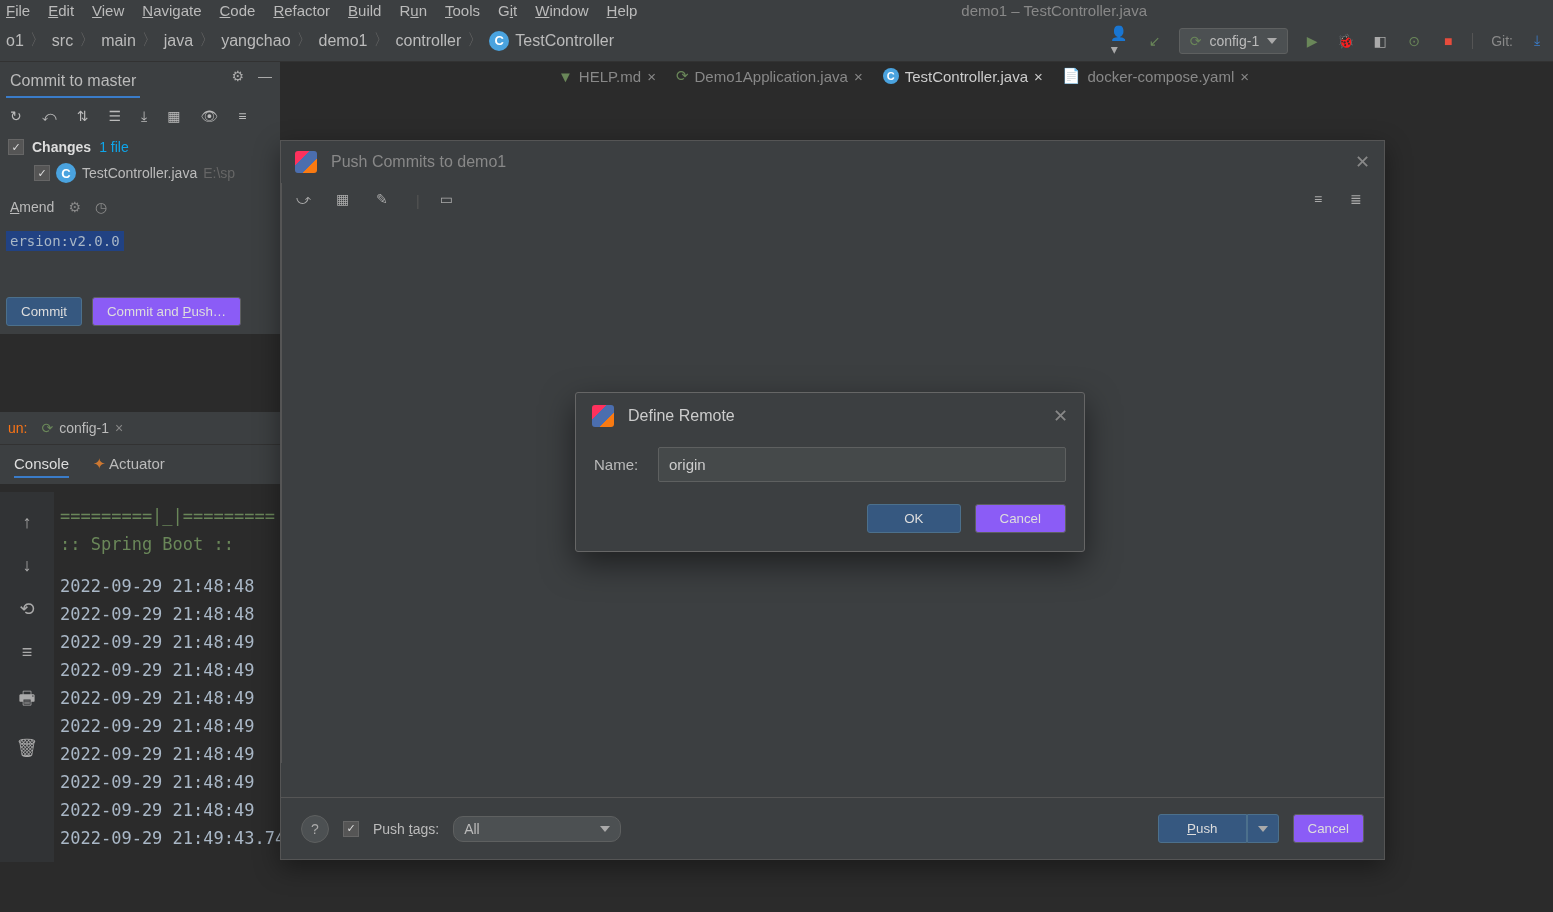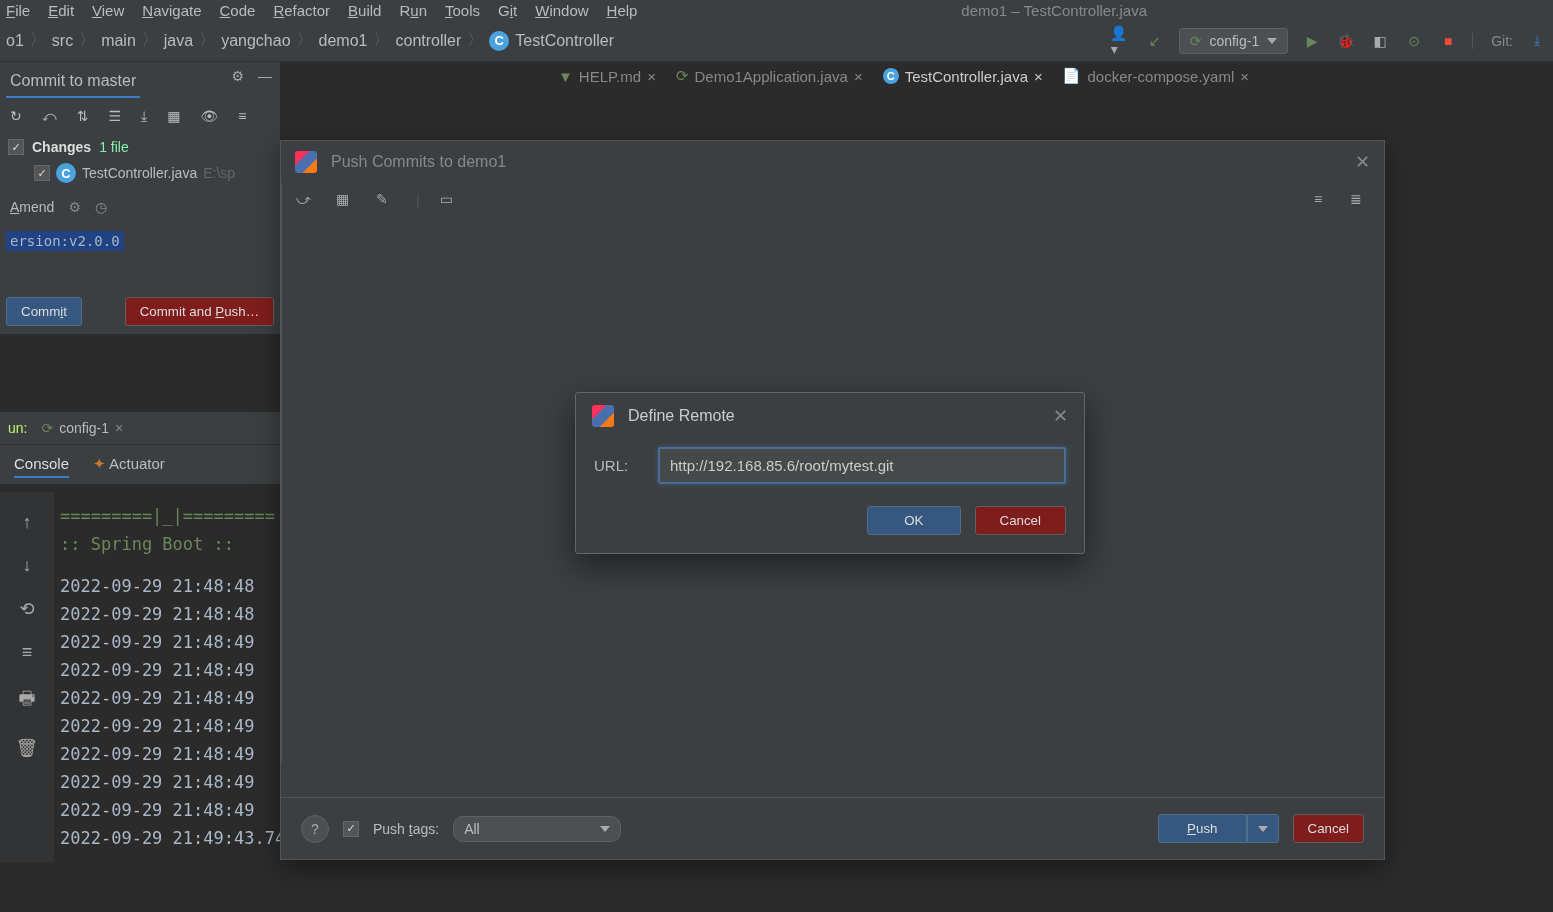--- a/index.html
+++ b/index.html
@@ -53,24 +53,24 @@
   position: absolute; left: 0; top: 0; width: 280px;
   background: #3c3f41; padding: 8px 6px;
 }
 .cp-title { font-size: 16px; color: #bbb; padding: 2px 4px 6px; border-bottom: 2px solid #3a7cc9; display: inline-block; }
 .cp-icons { display: flex; gap: 20px; padding: 10px 4px; }
 .checkbox { width: 16px; height: 16px; border: 1px solid #666; background: #555; display: inline-flex; align-items: center; justify-content: center; font-size: 11px; color: #ddd; }
 .changes-row { display: flex; align-items: center; gap: 8px; padding: 4px 2px; }
 .file-row { display: flex; align-items: center; gap: 6px; padding: 4px 2px 4px 28px; }
 .amend-row { display: flex; align-items: flex-start; gap: 14px; padding: 12px 4px; }
 .version-tag { background: #214283; color: #a9b7c6; padding: 2px 4px; font-family: "Consolas", monospace; margin-top: 4px; display: inline-block; }
-.commit-btns { display: flex; gap: 10px; margin-top: 46px; justify-content: space-between; }
+.commit-btns { display: flex; gap: 10px; margin-top: 46px; }
 .btn-primary { background: #365880; border: 1px solid #4c708c; padding: 6px 14px; color: #ddd; border-radius: 3px; cursor: pointer; }
 .btn-primary:first-child { background: #365880; }
-.btn-secondary { background: #7f1d1d; border: 1px solid #5e6060; padding: 6px 14px; color: #ddd; border-radius: 3px; cursor: pointer; }
+.btn-secondary { background: #8b5cf6; border: 1px solid #5e6060; padding: 6px 14px; color: #ddd; border-radius: 3px; cursor: pointer; }
 
 .tabs-row {
   position: absolute; left: 548px; top: 0; display: flex; align-items: center; gap: 0; height: 28px;
 }
 .ed-tab { display: flex; align-items: center; gap: 6px; padding: 4px 10px; color: #888; font-size: 15px; }
 .ed-tab.active { color: #ccc; }
 
 .push-dialog {
   position: absolute; left: 280px; top: 78px; width: 1105px; height: 720px;
   background: #3c3f41; border: 1px solid #555; box-shadow: 0 8px 24px rgba(0,0,0,0.4);
@@ -211,21 +211,21 @@
       <span>⇅</span>
       <span>☰</span>
       <span>⤓</span>
       <span>▦</span>
       <span>👁</span>
       <span>≡</span>
     </div>
     <div class="changes-row">
       <span class="checkbox">✓</span>
       <b style="color:#ddd">Changes</b>
-      <span style="color:#86efac">1 file</span>
+      <span style="color:#0ea5e9">1 file</span>
     </div>
     <div class="file-row">
       <span class="checkbox">✓</span>
       <span class="circle-c">C</span>
       <span>TestController.java</span>
       <span style="color:#666">E:\sp</span>
     </div>
     <div class="amend-row">
       <span><u>A</u>mend</span>
       <span style="color:#888">⚙</span>
@@ -256,21 +256,21 @@
     </div>
     <div class="ed-tab">
       <span style="color:#888">📄</span>
         <span>docker-compose.yaml</span>
         <span>×</span>
     </div>
   </div>
 
   <div class="run-panel">
     <div class="run-tab-row">
-      <span style="color:#bef264">un:</span>
+      <span style="color:#f97316">un:</span>
       <div class="run-config-tab">
         <span style="color:#6a8759">⟳</span>
         <span>config-1</span>
         <span style="color:#888">×</span>
       </div>
     </div>
     <div class="sub-tabs">
       <span class="sub-tab active">Console</span>
       <span class="sub-tab"><span class="act-icon">✦</span> <span>Actuator</span></span>
     </div>
@@ -343,22 +343,22 @@
   </div>
 
   <div class="define-dialog">
     <div class="def-title">
       <span class="ij-logo"></span>
       <span class="def-title-text">Define Remote</span>
       <span class="dlg-close">✕</span>
     </div>
     <div class="def-body">
       <div class="def-row">
-        <span class="def-label">URL:</span>
-        <input class="def-input focused" value="http://192.168.85.6/root/mytest.git" style="">
+        <span class="def-label">Name:</span>
+        <input class="def-input" value="origin" style="">
       </div>
       <div class="def-btns">
         <button class="btn-primary" style="padding:6px 36px">OK</button>
         <button class="btn-secondary" style="padding:6px 24px">Cancel</button>
       </div>
     </div>
   </div>
 
 </div>
 

